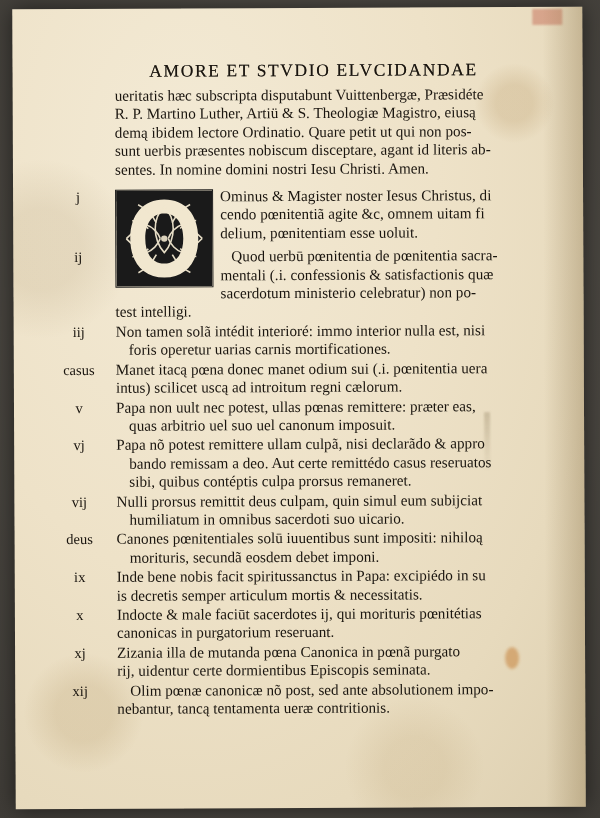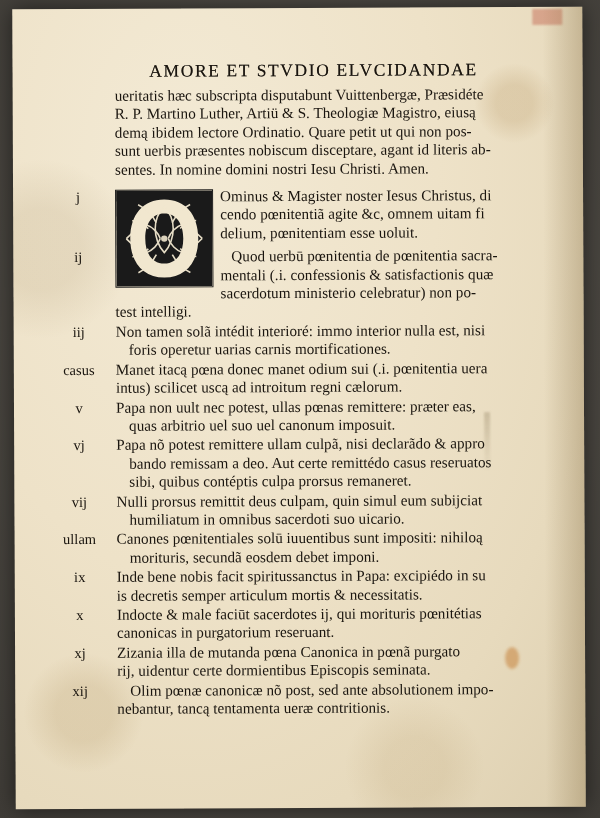--- a/index.html
+++ b/index.html
@@ -256,21 +256,21 @@
 
         <div class="thesis">
           <span class="num">vij</span>
           <div class="body">
             <span class="ln">Nulli prorsus remittit deus culpam, quin simul eum subijciat</span>
             <span class="ln indent">humiliatum in omnibus sacerdoti suo uicario.</span>
           </div>
         </div>
 
         <div class="thesis">
-          <span class="num">ullam</span>
+          <span class="num">deus</span>
           <div class="body">
             <span class="ln">Canones pœnitentiales solū iuuentibus sunt impositi: nihiloą</span>
             <span class="ln indent">morituris, secundã eosdem debet imponi.</span>
           </div>
         </div>
 
         <div class="thesis">
           <span class="num">ix</span>
           <div class="body">
             <span class="ln">Inde bene nobis facit spiritussanctus in Papa: excipiédo in su</span>

